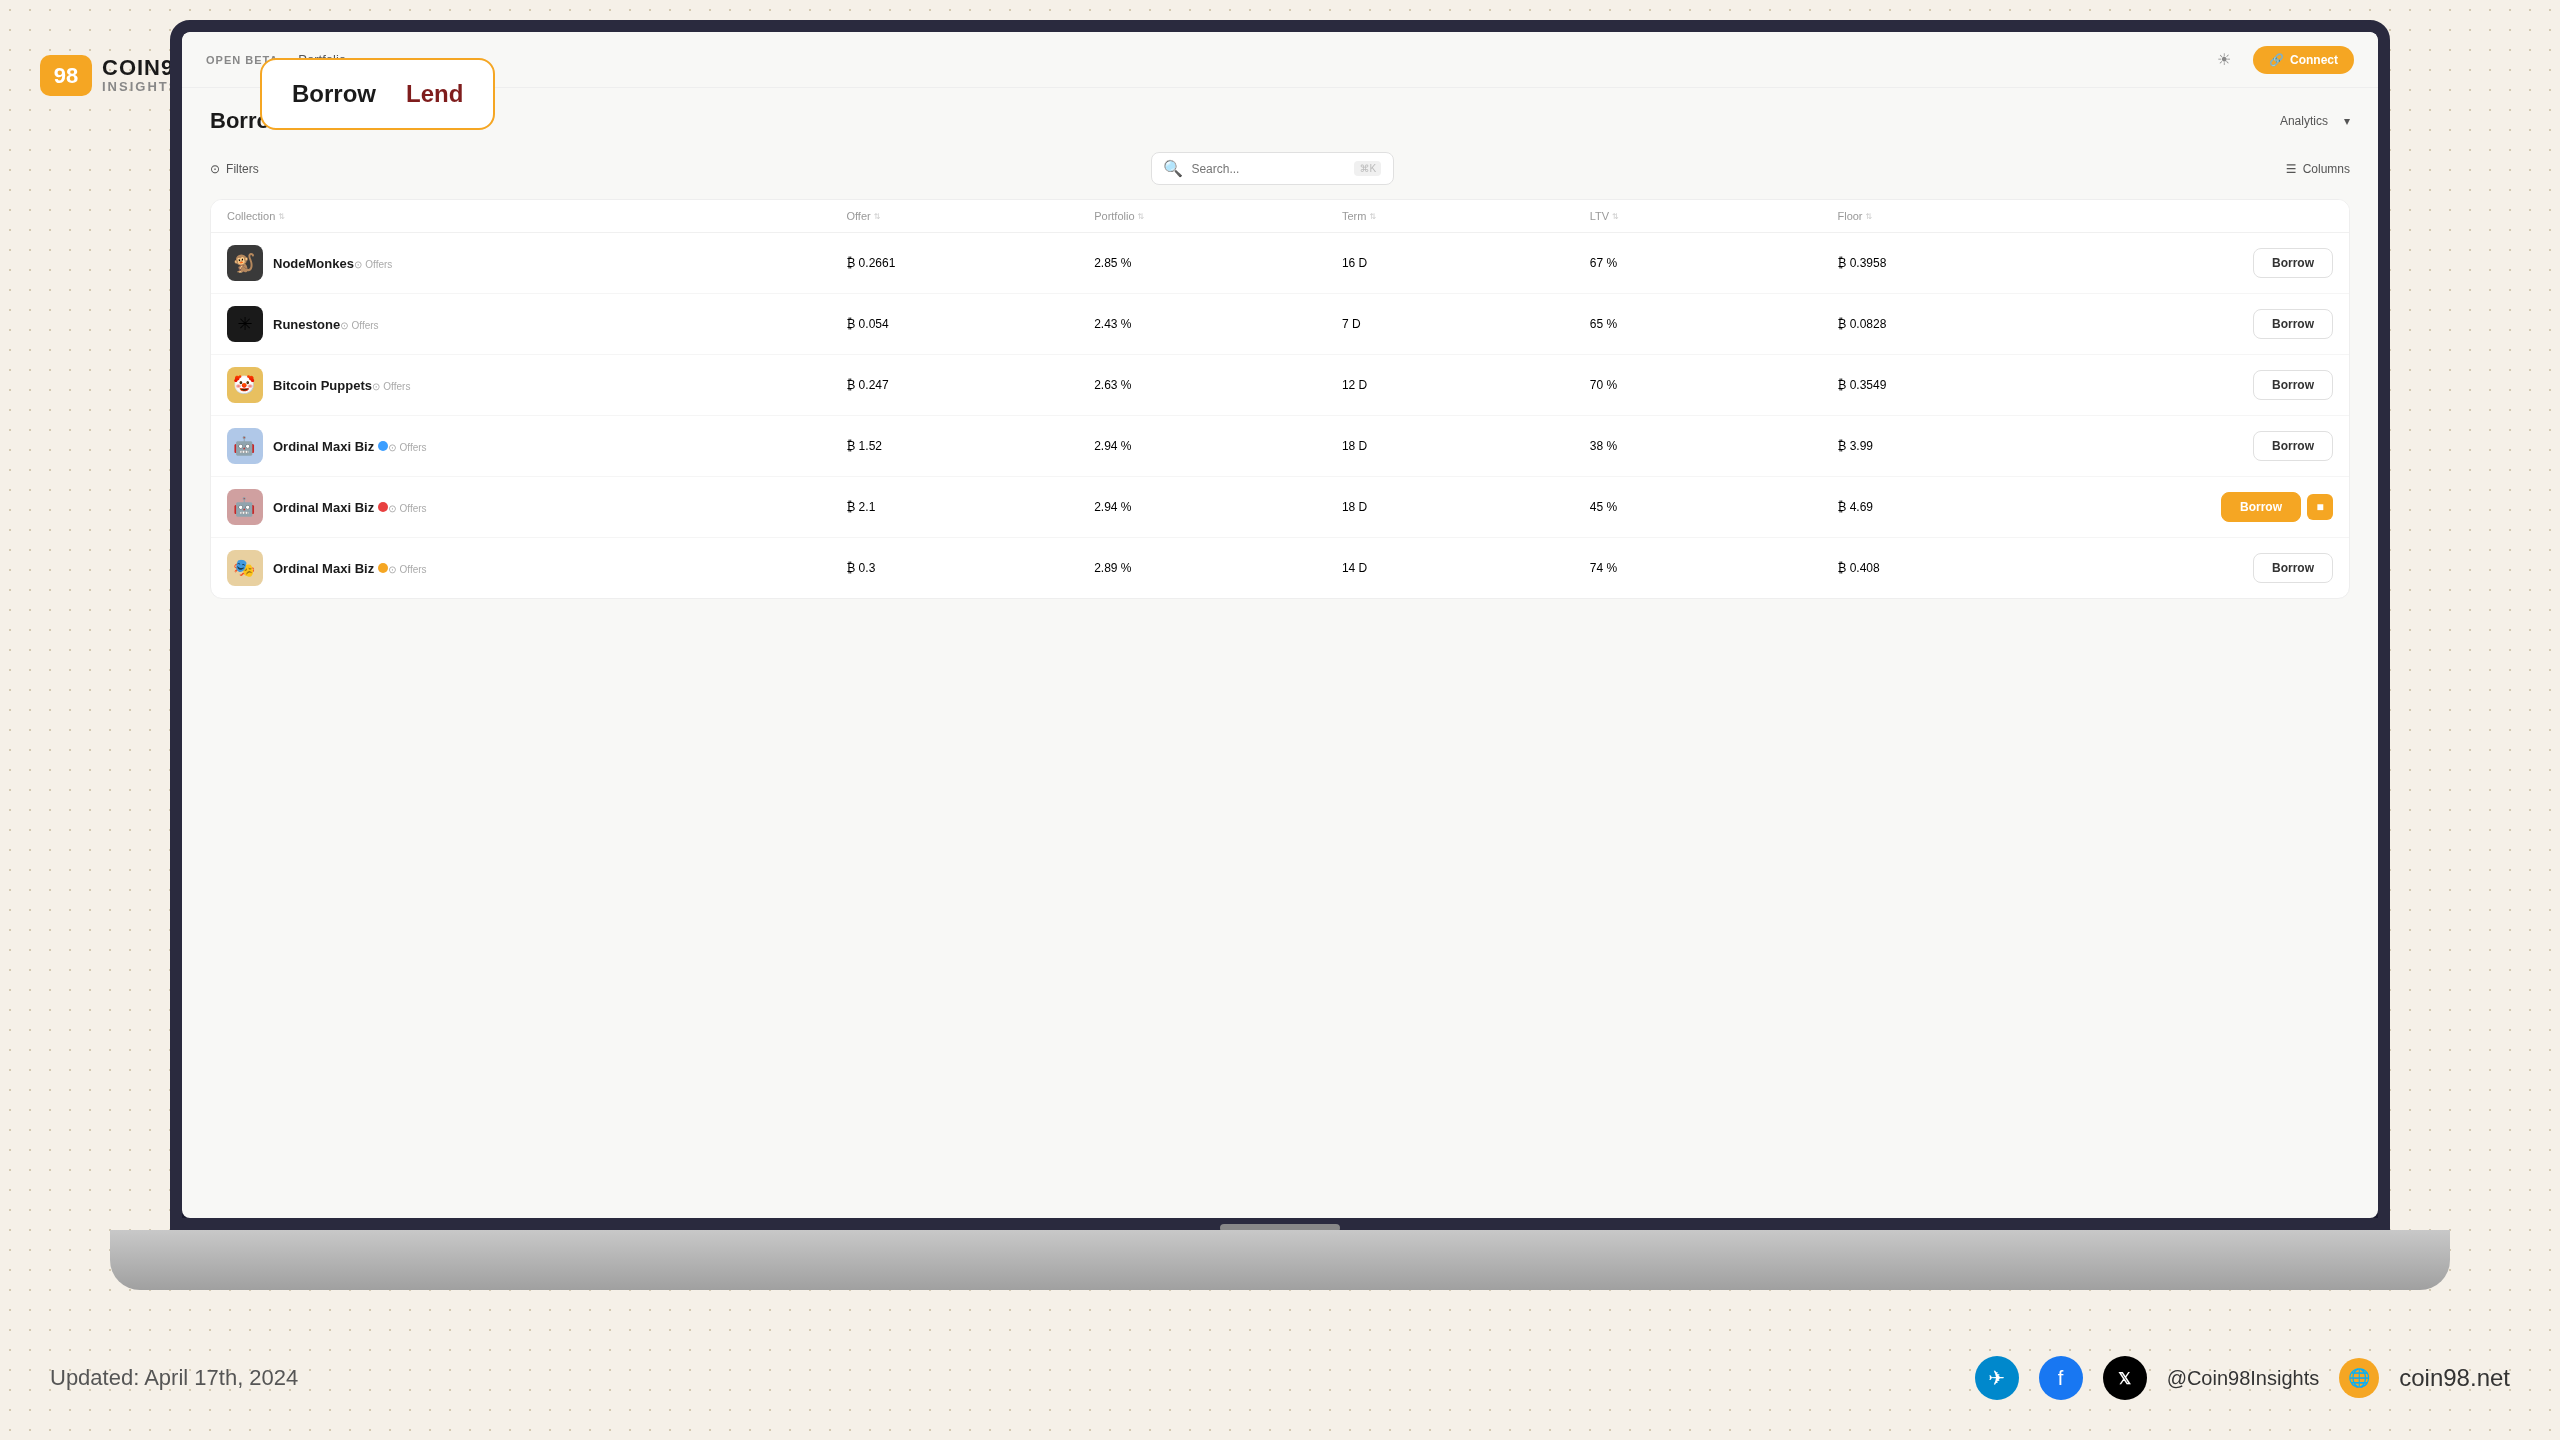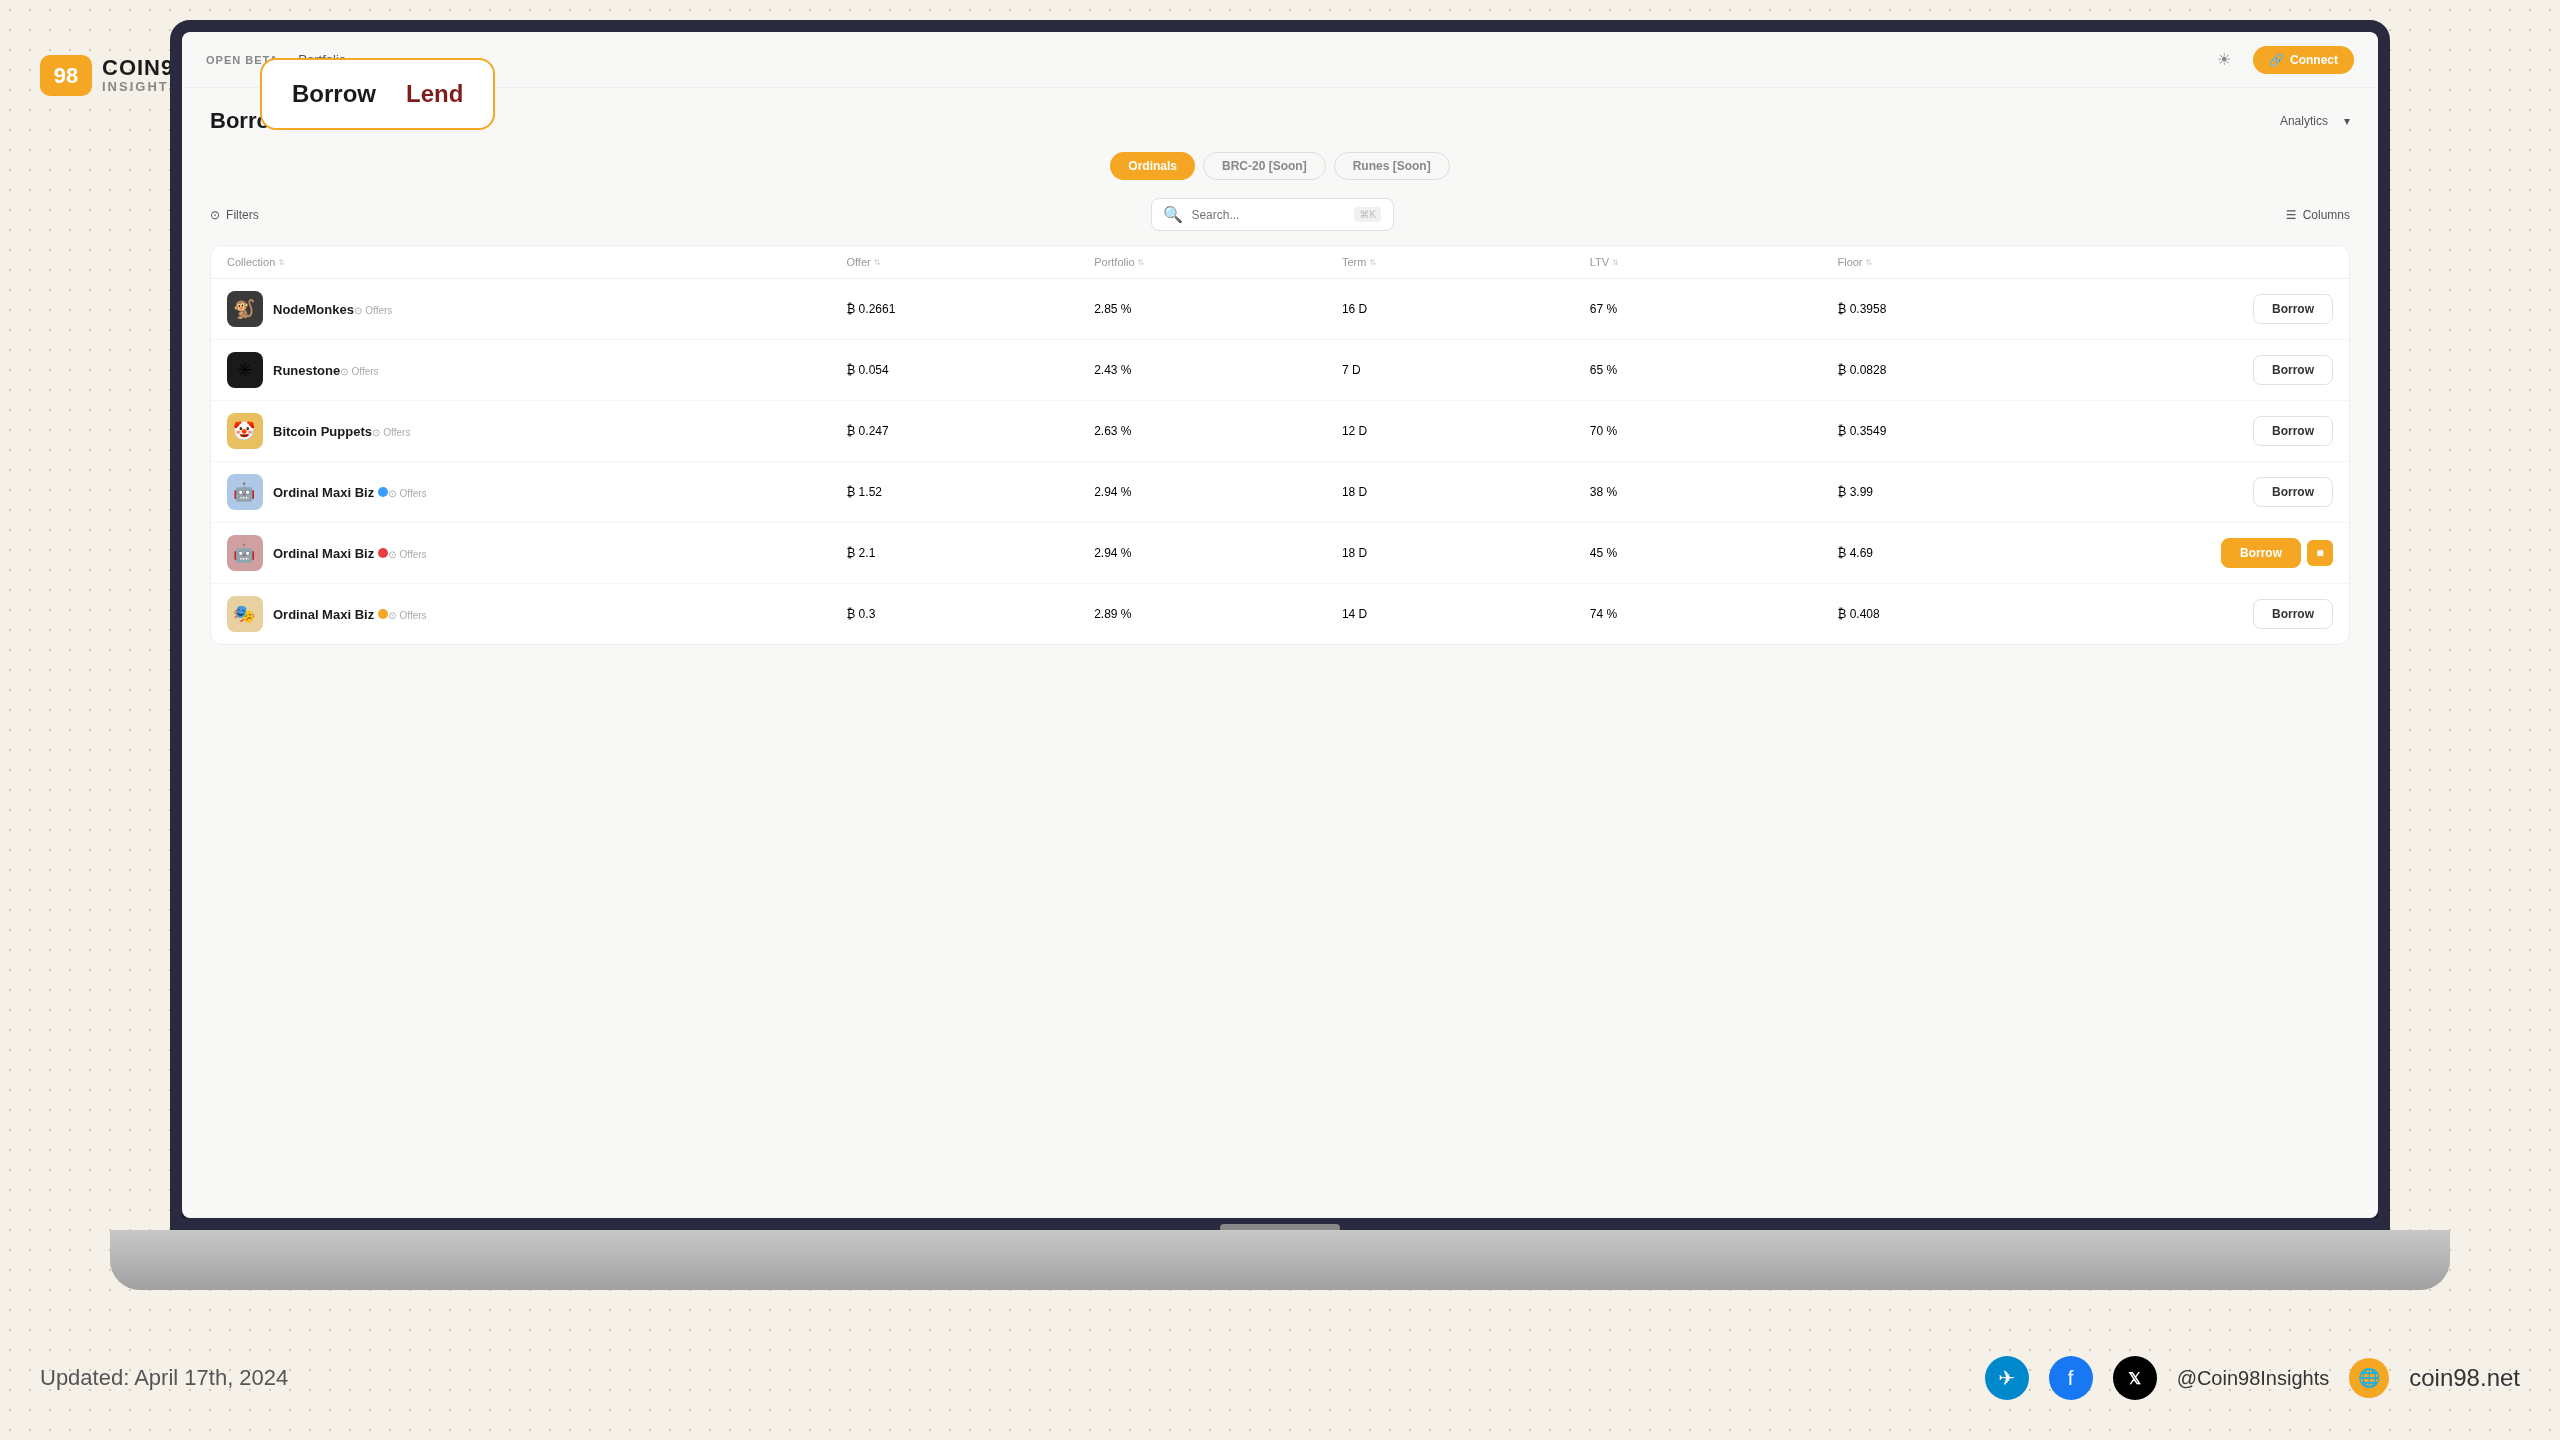--- a/index.html
+++ b/index.html
@@ -397,21 +397,21 @@
 
     
     .bottom-bar {
       position: absolute;
       bottom: 40px;
       left: 0;
       right: 0;
       display: flex;
       justify-content: space-between;
       align-items: center;
-      padding: 0 40px;
+      padding: 0 50px;
     }
     .updated-text {
       font-size: 22px;
       color: #555;
       font-weight: 500;
     }
     .social-links {
       display: flex;
       align-items: center;
       gap: 20px;
@@ -495,25 +495,20 @@
       <div class="page-content">
 
         <div class="page-header">
           <h1 class="page-title">Borrow</h1>
           <div class="analytics-btn">
             <span>Analytics</span>
             <span>▾</span>
           </div>
         </div>
 
-        <div class="tab-bar">
-          <button class="tab-btn active">Ordinals</button>
-          <button class="tab-btn inactive">BRC-20 [Soon]</button>
-          <button class="tab-btn inactive">Runes [Soon]</button>
-        </div>
 
         <div class="filter-bar">
           <div class="filter-btn">
             <span>⊙</span>
             <span>Filters</span>
           </div>
           <div class="search-box">
             <span>🔍</span>
             <input type="text" placeholder="Search..." style="">
             <span class="search-shortcut">⌘K</span>

